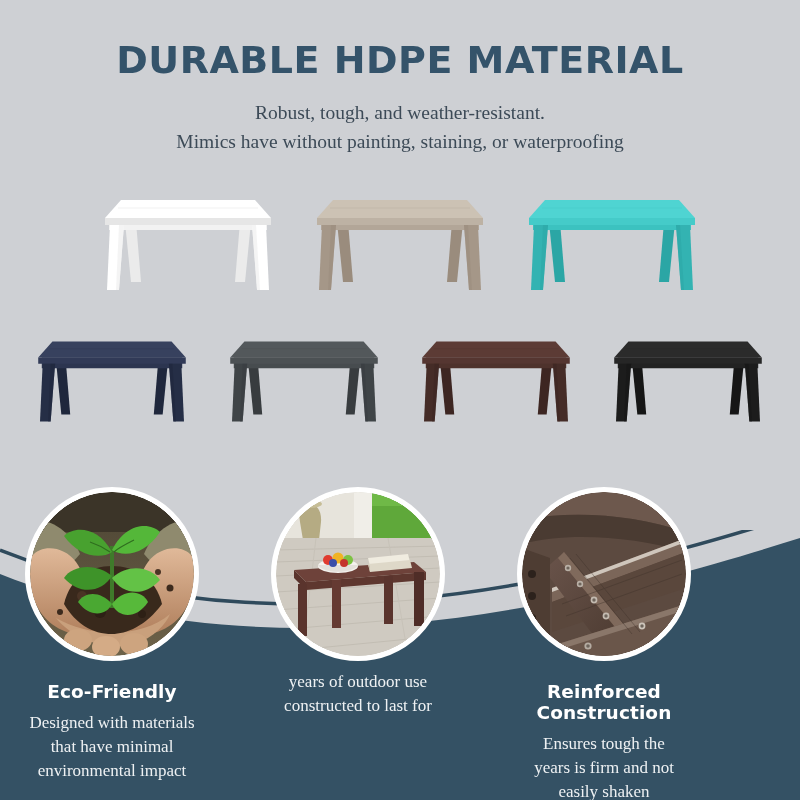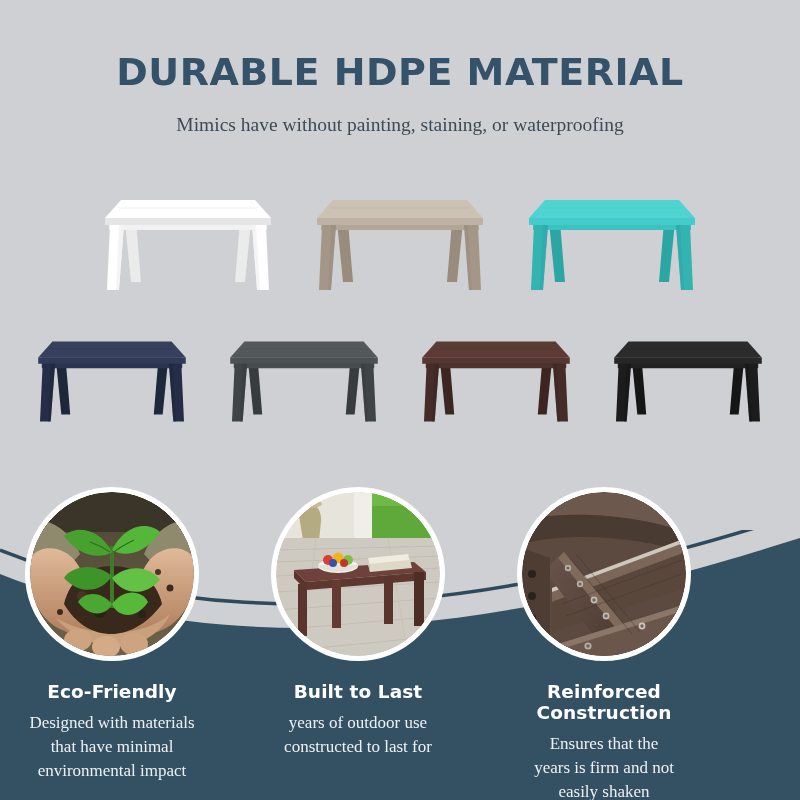--- a/index.html
+++ b/index.html
@@ -23,21 +23,21 @@
 
   
   .header {
     position: absolute;
     top: 0; left: 0;
     width: 800px;
     text-align: center;
   }
   .title {
     margin: 0;
-    padding-top: 52px;
+    padding-top: 40px;
     font-family: "DejaVu Sans", sans-serif;
     font-size: 38px;
     font-weight: bold;
     letter-spacing: 0.5px;
     color: #34536a;
     line-height: 1.1;
   }
   .subtitle {
     margin: 0;
     padding-top: 16px;
@@ -141,20 +141,21 @@
   .feature-desc .line { display: block; }
 </style>
 </head>
 <body>
 
 <div class="page">
 
   <div class="header">
     <h1 class="title">DURABLE HDPE MATERIAL</h1>
     <p class="subtitle">
+      <span class="line">Robust, tough, and weather-resistant.</span>
       <span class="line">Mimics have without painting, staining, or waterproofing</span>
     </p>
   </div>
 
   <div class="swatch-area">
 
     <div class="swatch-row row-1">
       <div class="swatch big">
         <svg viewBox="0 0 206 126">
           <g class="tbl">
@@ -398,21 +399,20 @@
               <circle cx="57" cy="71" r="4" fill="#3b4fa8"></circle>
               <circle cx="68" cy="71" r="4" fill="#c4342b"></circle>
 
               <path d="M92,66 L132,62 L134,70 L94,74 Z" fill="#f0ece0"></path>
               <path d="M92,72 L134,68 L136,76 L94,80 Z" fill="#ded8c8"></path>
               <path d="M92,72 L94,80 L94,74 Z" fill="#c9c2b0"></path>
             </g>
           </svg>
         </div>
       </div>
-      <h3 class="feature-title">Built to Last</h3>
       <p class="feature-desc">
         <span class="line">years of outdoor use</span>
         <span class="line">constructed to last for</span>
       </p>
     </div>
 
     <div class="feature">
       <div class="circle-wrap">
         <div class="circle-img">
           <svg viewBox="0 0 164 164">
@@ -467,21 +467,21 @@
                   <path d="M54,62 L118,140"></path>
                 <path d="M40,112 L160,68"></path>
                   <path d="M44,124 L160,82"></path>
               </g>
             </g>
           </svg>
         </div>
       </div>
       <h3 class="feature-title">Reinforced Construction</h3>
       <p class="feature-desc">
-        <span class="line">Ensures that the</span>
+        <span class="line">Ensures tough the</span>
         <span class="line">years is firm and not</span>
         <span class="line">easily shaken</span>
       </p>
     </div>
 
   </div>
 
 </div>
 
 </body></html>

